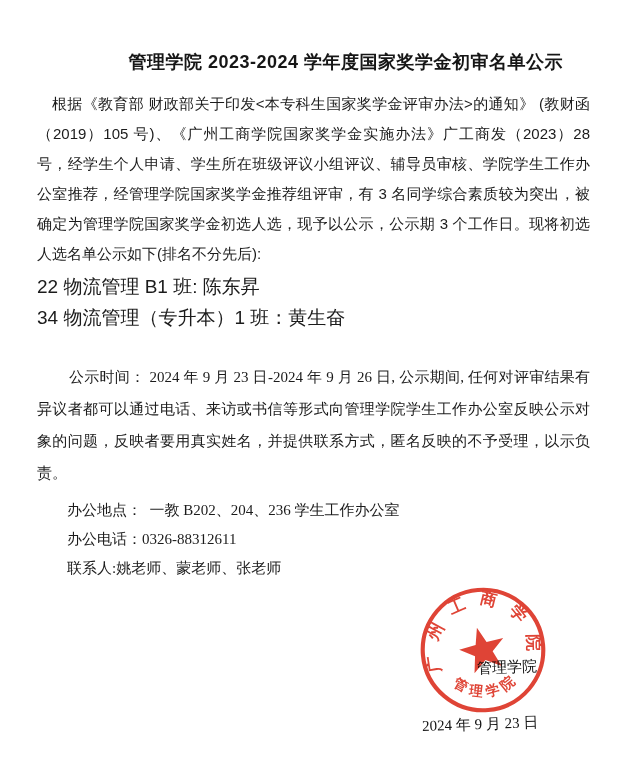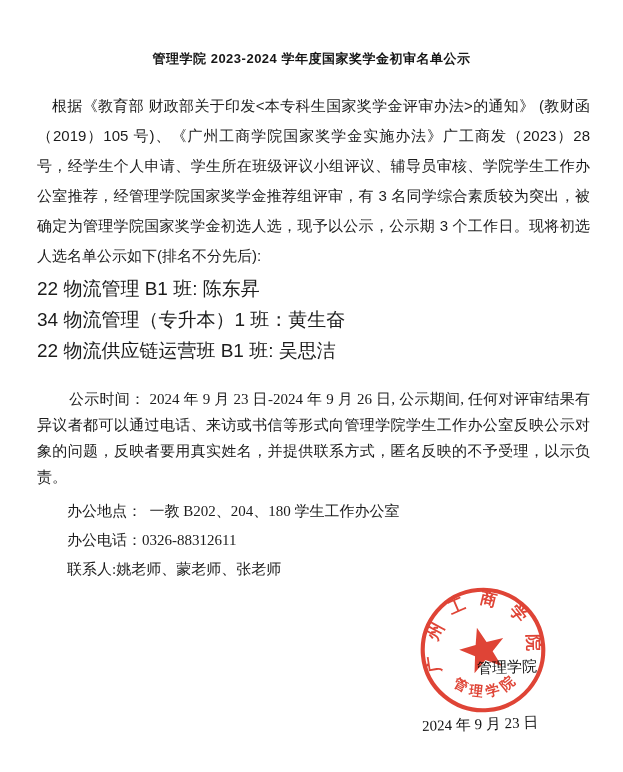--- a/index.html
+++ b/index.html
@@ -9,52 +9,52 @@
     height: 772px;
     margin: 0 auto;
     background: #ffffff;
     overflow: hidden;
     color: #1b1b1b;
     font-family: "Liberation Serif", "DejaVu Serif", serif;
   }
   .title {
     margin: 0;
     padding: 50px 60px 0 60px;
-    text-align: center;
+    text-align: right;
     font-family: "Liberation Sans", "DejaVu Sans", sans-serif;
     font-weight: bold;
-    font-size: 13px;
+    font-size: 18px;
     letter-spacing: 0.5px;
     color: #161616;
     white-space: pre-wrap;
   }
   .para {
     margin: 0 33px 0 37px;
     text-align: justify;
     font-size: 15px;
     white-space: pre-wrap;
   }
   .para1 {
-    margin-top: 23px;
+    margin-top: 15px;
     line-height: 30px;
     text-indent: 15px;
     font-family: "Liberation Sans", "DejaVu Sans", sans-serif;
     font-weight: 500;
   }
   .candidate-list { margin: 2px 33px 0 37px; }
   .candidate {
     line-height: 31px;
     font-size: 19px;
     font-family: "Liberation Sans", "DejaVu Sans", sans-serif;
     font-weight: 500;
     white-space: pre-wrap;
   }
   .para2 {
-    margin-top: 20px;
-    line-height: 26px;
+    margin-top: 28px;
+    line-height: 32px;
     text-indent: 32px;
     font-family: "Liberation Serif", "DejaVu Serif", serif;
   }
   .office-block { margin: 7px 33px 0 67px; }
   .office-line {
     line-height: 29px;
     font-size: 15px;
     font-family: "Liberation Serif", "DejaVu Serif", serif;
     white-space: pre-wrap;
   }
@@ -87,27 +87,26 @@
 
 <div class="page">
 
   <h1 class="title">管理学院 2023-2024 学年度国家奖学金初审名单公示</h1>
 
   <p class="para para1">根据《教育部 财政部关于印发&lt;本专科生国家奖学金评审办法&gt;的通知》 (教财函（2019）105 号)、《广州工商学院国家奖学金实施办法》广工商发（2023）28 号，经学生个人申请、学生所在班级评议小组评议、辅导员审核、学院学生工作办公室推荐，经管理学院国家奖学金推荐组评审，有 3 名同学综合素质较为突出，被确定为管理学院国家奖学金初选人选，现予以公示，公示期 3 个工作日。现将初选人选名单公示如下(排名不分先后):</p>
 
   <div class="candidate-list">
     <div class="candidate">22 物流管理 B1 班: 陈东昇</div>
     <div class="candidate">34 物流管理（专升本）1 班：黄生奋</div>
-    <div class="candidate">22 物流供应链运营班 B1 班: 吴思洁</div>
   </div>
 
   <p class="para para2">公示时间： 2024 年 9 月 23 日-2024 年 9 月 26 日, 公示期间, 任何对评审结果有异议者都可以通过电话、来访或书信等形式向管理学院学生工作办公室反映公示对象的问题，反映者要用真实姓名，并提供联系方式，匿名反映的不予受理，以示负责。</p>
 
   <div class="office-block">
-    <div class="office-line">办公地点：  一教 B202、204、180 学生工作办公室</div>
+    <div class="office-line">办公地点：  一教 B202、204、236 学生工作办公室</div>
     <div class="office-line">办公电话：0326-88312611</div>
     <div class="office-line">联系人:姚老师、蒙老师、张老师</div>
   </div>
 
   <div class="signature-block">
     <div class="signature-dept">管理学院</div>
     <div class="signature-date">2024 年 9 月 23 日</div>
   </div>
 
   <svg class="seal" viewBox="0 0 150 150" xmlns="http://www.w3.org/2000/svg">

